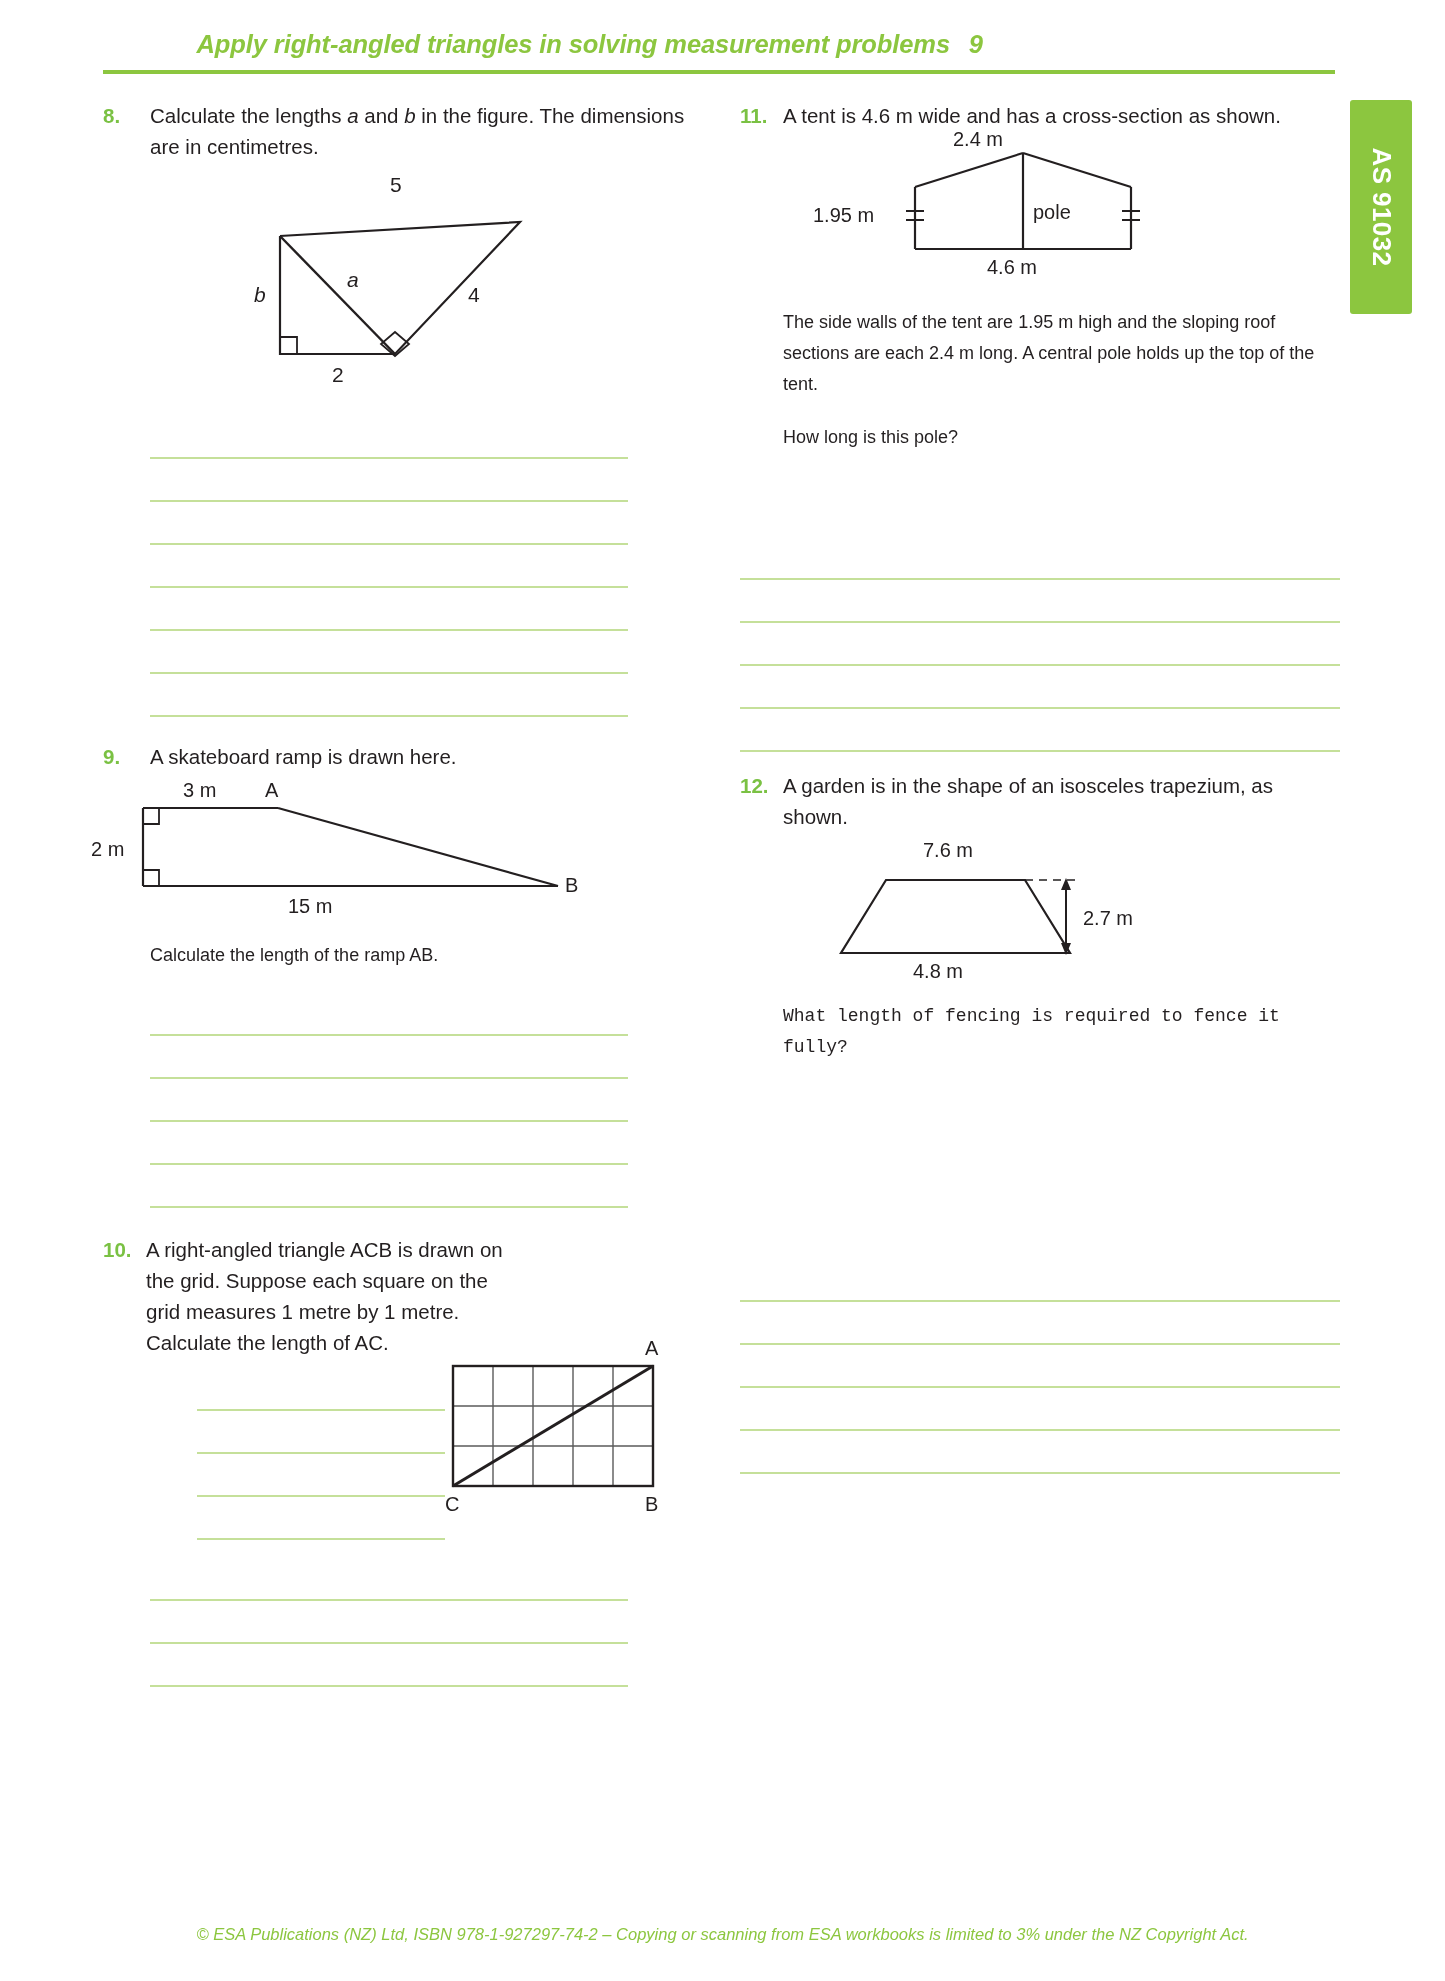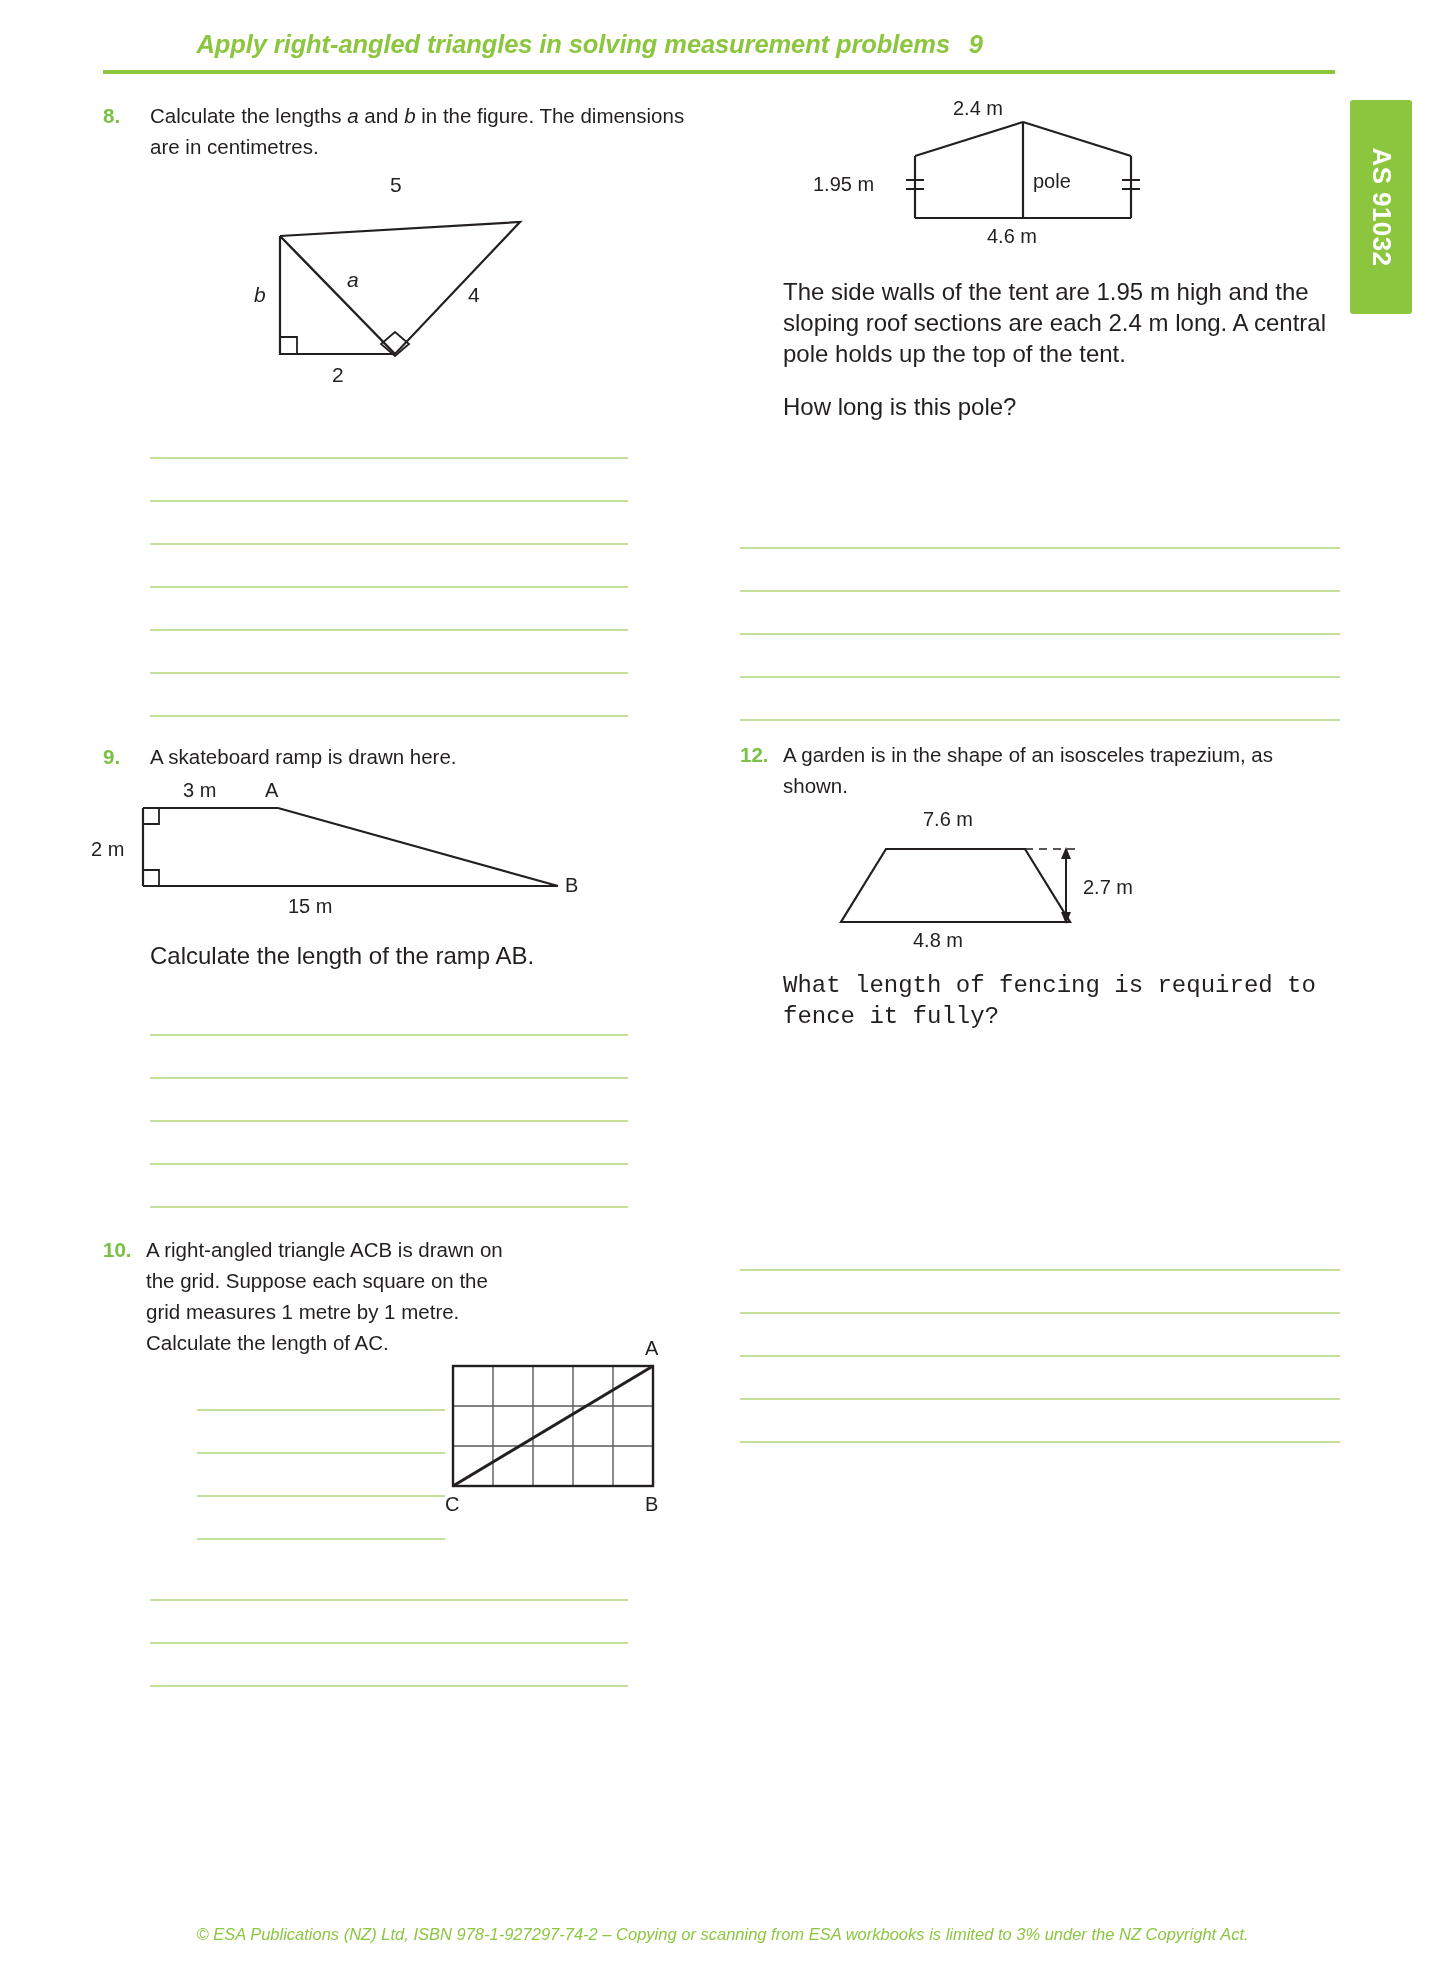--- a/index.html
+++ b/index.html
@@ -85,21 +85,21 @@
     width: 47px;
     flex: none;
     line-height: 31px;
   }
   .q-num.narrow { width: 43px; }
   .q-text {
     font-size: 20.5px;
     line-height: 31px;
     color: #231f20;
   }
-  .q-body { font-size: 24px; line-height: 31px; color: #231f20; }
+  .q-body { font-size: 18px; line-height: 31px; color: #231f20; }
   .indent { margin-left: 47px; }
 
   
   .lines { margin-left: 47px; }
   .lines.full { margin-left: 0; }
   .aline {
     border-bottom: 2px solid #c5e09a;
     height: 43px;
   }
 
@@ -258,20 +258,24 @@
       <div class="aline"></div>
       <div class="aline"></div>
       <div class="aline"></div>
     </div>
   </div>
 </div>
 
 <div id="col-right">
 
   <div class="q" style="margin-top:0;">
+    <div class="q-head">
+      <div class="q-num narrow">11.</div>
+      <div class="q-text" style="width:557px;">A tent is 4.6 m wide and has a cross-section as shown.</div>
+    </div>
 
     <div class="figure" style="margin-left:43px; width:557px; height:130px; margin-top:8px;">
       <svg width="557" height="130" viewBox="0 0 557 130">
 
         <line x1="132" y1="48" x2="132" y2="110" stroke="#231f20" stroke-width="2.2"></line>
         <line x1="348" y1="48" x2="348" y2="110" stroke="#231f20" stroke-width="2.2"></line>
 
         <line x1="132" y1="110" x2="348" y2="110" stroke="#231f20" stroke-width="2.2"></line>
 
         <line x1="132" y1="48" x2="240" y2="14" stroke="#231f20" stroke-width="2.2"></line>

